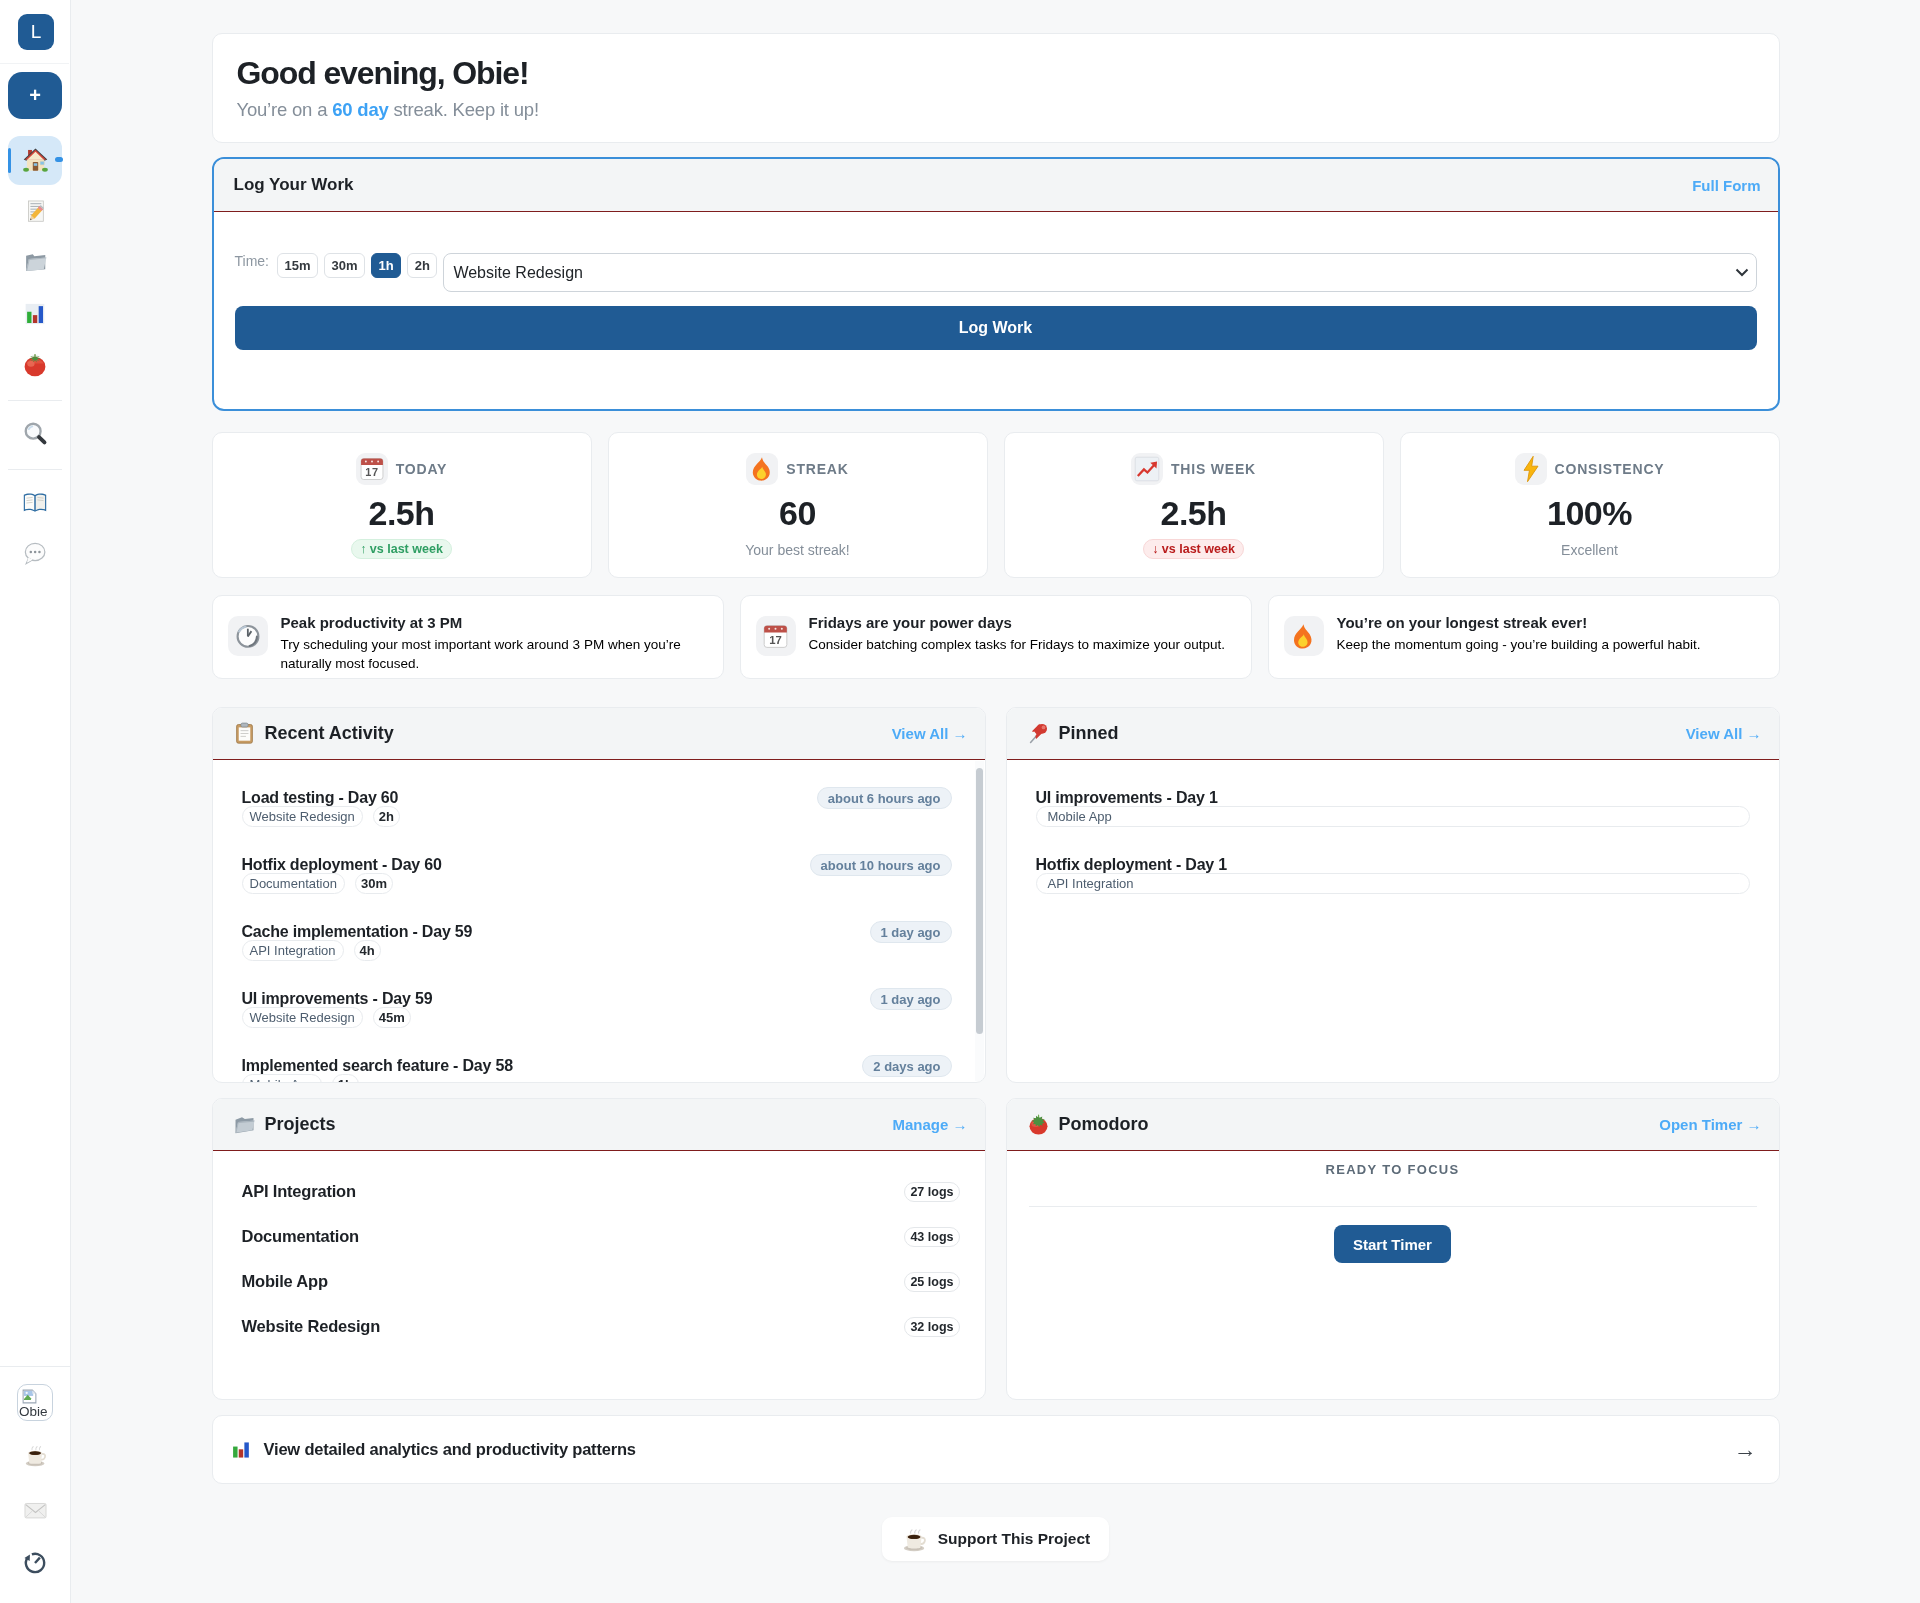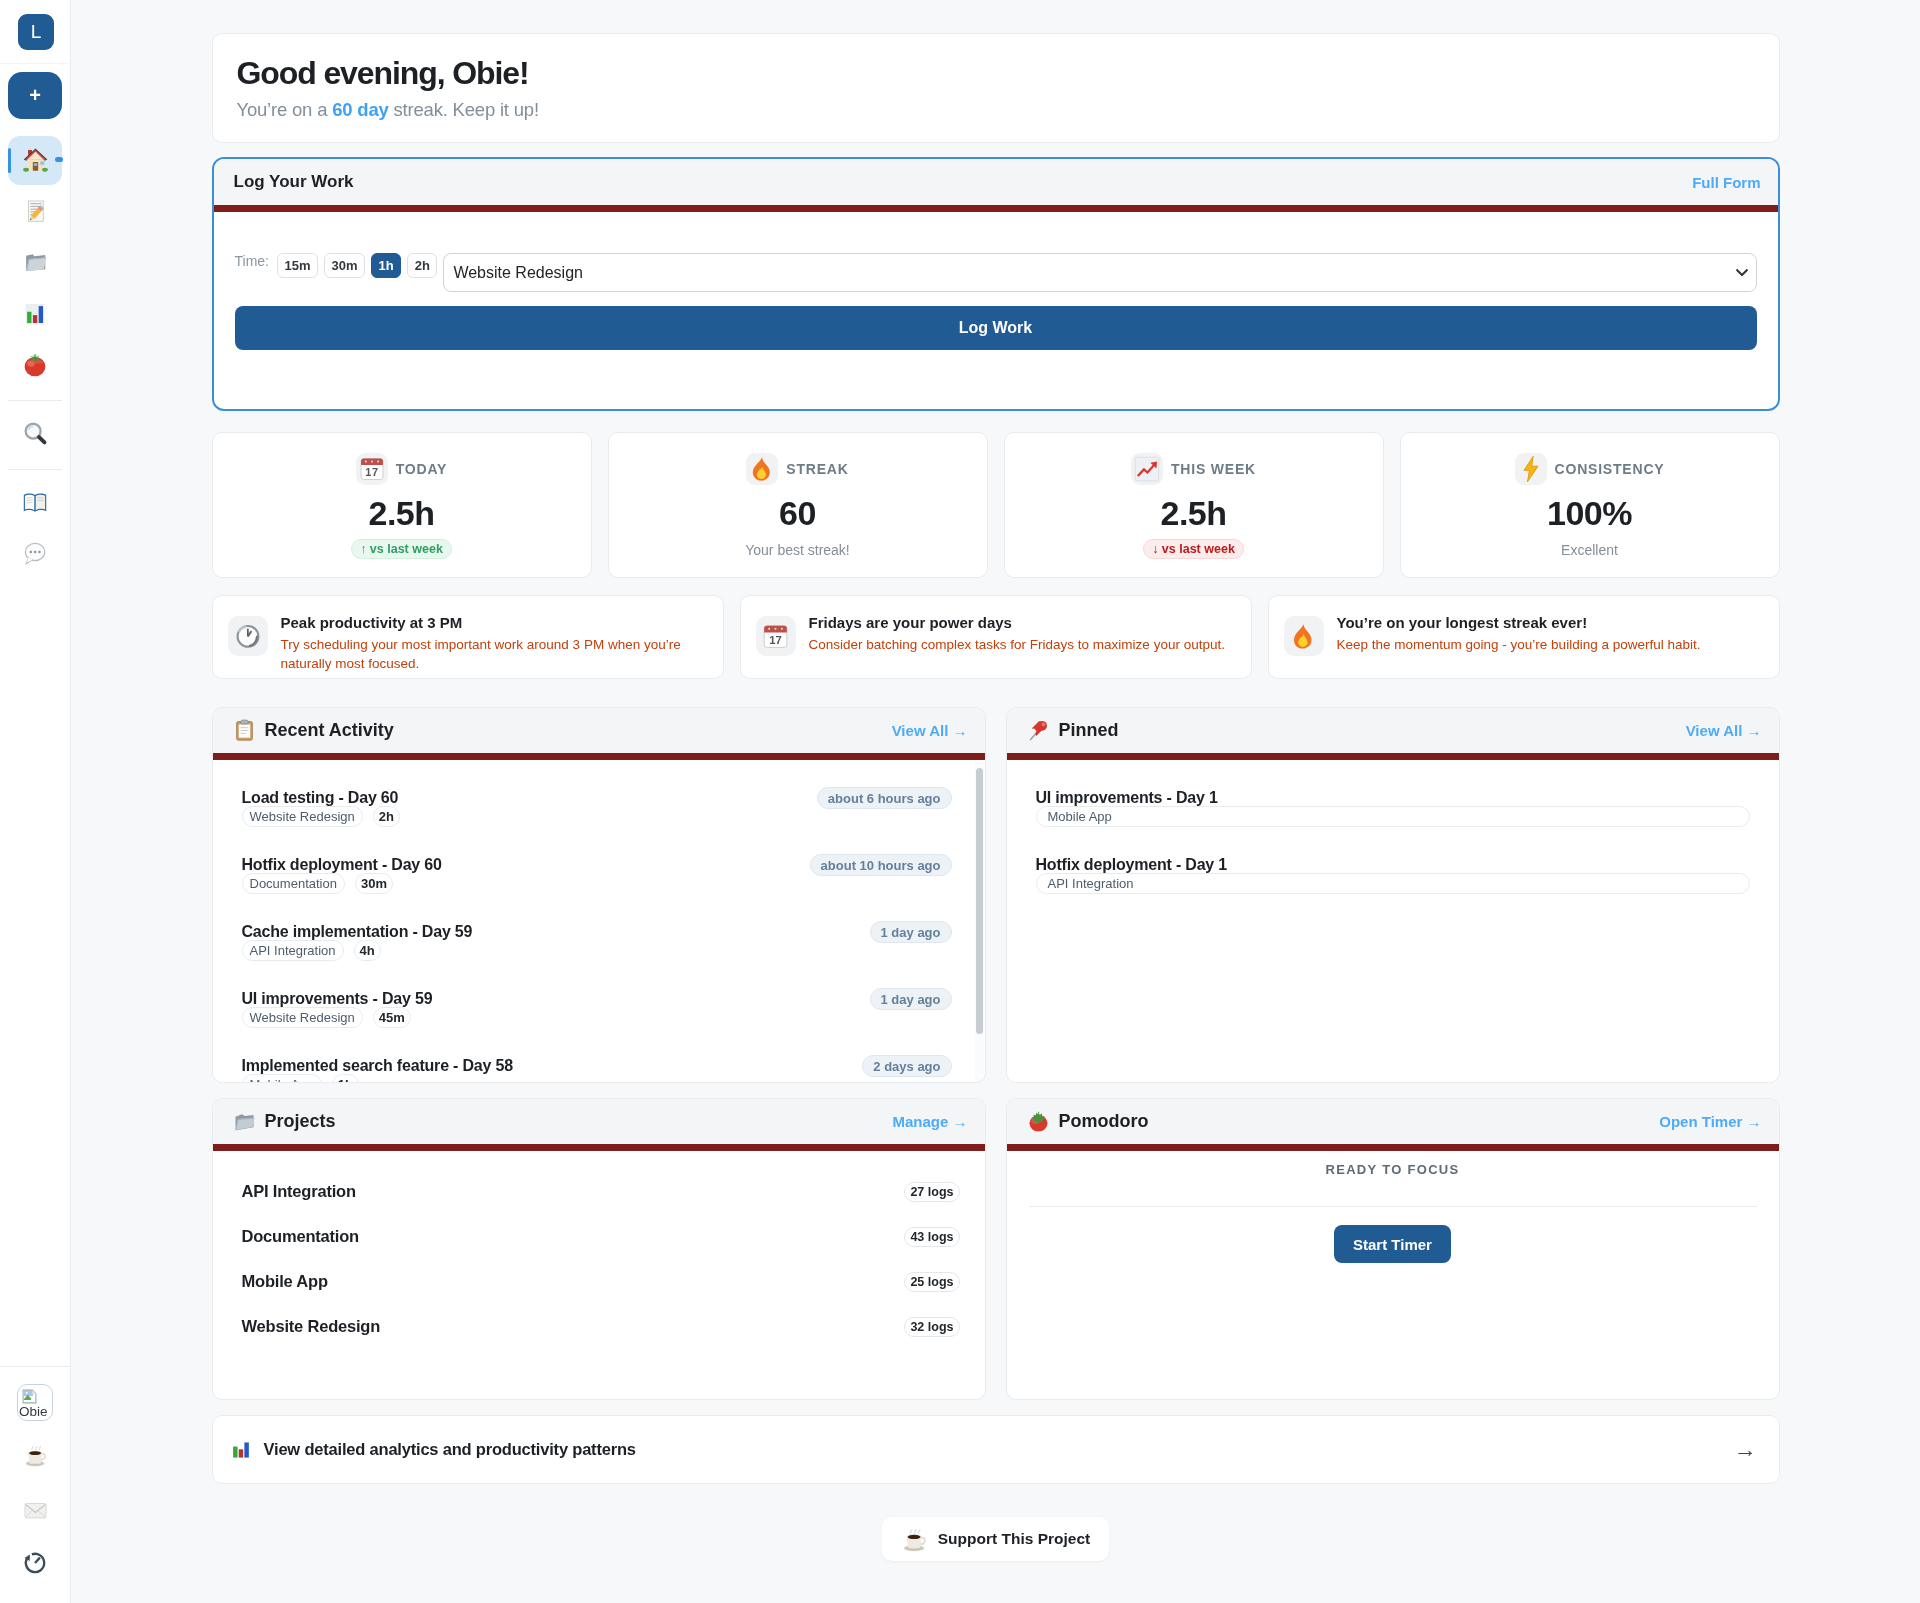--- a/index.html
+++ b/index.html
@@ -23,21 +23,21 @@
 .main { margin-left:71px; }
 .content { width:1568px; margin:0 auto; padding-top:33px; }
 .card { background:#fff; border:1px solid #e9ecef; border-radius:10px; }
 
 .greet { padding:20px 24px; height:110px; margin-bottom:14px; }
 .greet h1 { font-size:32px; font-weight:700; letter-spacing:-1.1px; line-height:39px; color:#1d2126; }
 .greet p { margin-top:6px; font-size:18.5px; letter-spacing:-0.2px; color:#848e99; }
 .greet b { color:#3da2f5; font-weight:700; }
 
 .logcard { border:2px solid #3b8fd9; border-radius:12px; overflow:hidden; height:254px; margin-bottom:21px; }
-.cardhead { background:#f3f5f6; border-bottom:7px solid #7f1d1d; display:flex; align-items:center; justify-content:space-between; padding:0 17px 0 20px; height:52px; }
+.cardhead { background:#f3f5f6; border-bottom:1px solid #7f1d1d; display:flex; align-items:center; justify-content:space-between; padding:0 17px 0 20px; height:52px; }
 .logcard .cardhead { height:53px; }
 .cardhead .ttl { font-size:18px; font-weight:700; display:flex; align-items:center; gap:9px; color:#1d2126; }
 .logcard .cardhead .ttl { font-size:17px; }
 .cardhead a { font-size:15px; font-weight:700; color:#4dabf7; text-decoration:none; }
 .logbody { padding:26px 21px 0; }
 .loginput { width:100%; height:47px; border:1px solid #dee2e6; border-radius:8px; padding:0 16px; display:flex; align-items:center; color:#a9b4bf; font-size:18px; }
 .logrow { display:flex; margin-top:15px; gap:6px; height:39px; }
 .logrow .tlabel { font-size:14px; color:#8d97a1; margin-right:2px; }
 .tchip { height:25px; padding:0 6.5px; border:1px solid #dee2e6; border-radius:6px; background:#fff; display:flex; align-items:center; font-size:13px; font-weight:700; color:#34393e; }
 .tchip.on { background:#205b94; border-color:#205b94; color:#fff; }
@@ -50,21 +50,21 @@
 .icbox { width:32px; height:32px; background:#f1f2f4; border-radius:9px; display:flex; align-items:center; justify-content:center; }
 .stat .num { font-size:34px; line-height:34px; font-weight:700; margin:11px 0 9px; letter-spacing:-0.5px; color:#1d2126; }
 .chip-g { display:inline-flex; align-items:center; height:20px; background:#e9f8ee; border:1px solid #d4f0de; color:#2f9e63; font-size:12.5px; font-weight:700; padding:0 8px; border-radius:99px; }
 .chip-r { display:inline-flex; align-items:center; height:20px; background:#fdecec; border:1px solid #f8d7d7; color:#b91c1c; font-size:12.5px; font-weight:700; padding:0 8px; border-radius:99px; }
 .stat .sub { font-size:14px; color:#848e99; margin-top:3px; }
 
 .insights { display:grid; grid-template-columns:repeat(3,1fr); gap:16px; margin-bottom:28px; }
 .insight { padding:17px 18px 0 15px; display:flex; gap:13px; height:84px; }
 .insbox { flex:0 0 40px; width:40px; height:40px; background:#f1f2f4; border-radius:10px; display:flex; align-items:center; justify-content:center; margin-top:3px; }
 .insight h4 { font-size:15px; font-weight:700; line-height:20px; color:#1d2126; }
-.insight p { font-size:13.5px; color:#c2410c; line-height:19px; margin-top:2px; }
+.insight p { font-size:13.5px; color:#000000; line-height:19px; margin-top:2px; }
 
 .cols2 { display:grid; grid-template-columns:1fr 1fr; gap:20px; margin-bottom:15px; }
 .cols2 .card { overflow:hidden; position:relative; }
 .fakebar { position:absolute; right:1px; top:53px; bottom:1px; width:9px; background:#fafbfc; z-index:3; }
 .fakethumb { position:absolute; right:2px; top:60px; width:7px; height:266px; background:#c6ccd2; border-radius:4px; z-index:4; }
 .listbody { padding:14px 33px 0 29px; height:322px; overflow:hidden; }
 .listbody::-webkit-scrollbar { width:9px; }
 .listbody::-webkit-scrollbar-track { background:#fafbfc; }
 .listbody::-webkit-scrollbar-thumb { background:#c1c8cf; border-radius:6px; }
 .item { padding:13px 0 14px; }

